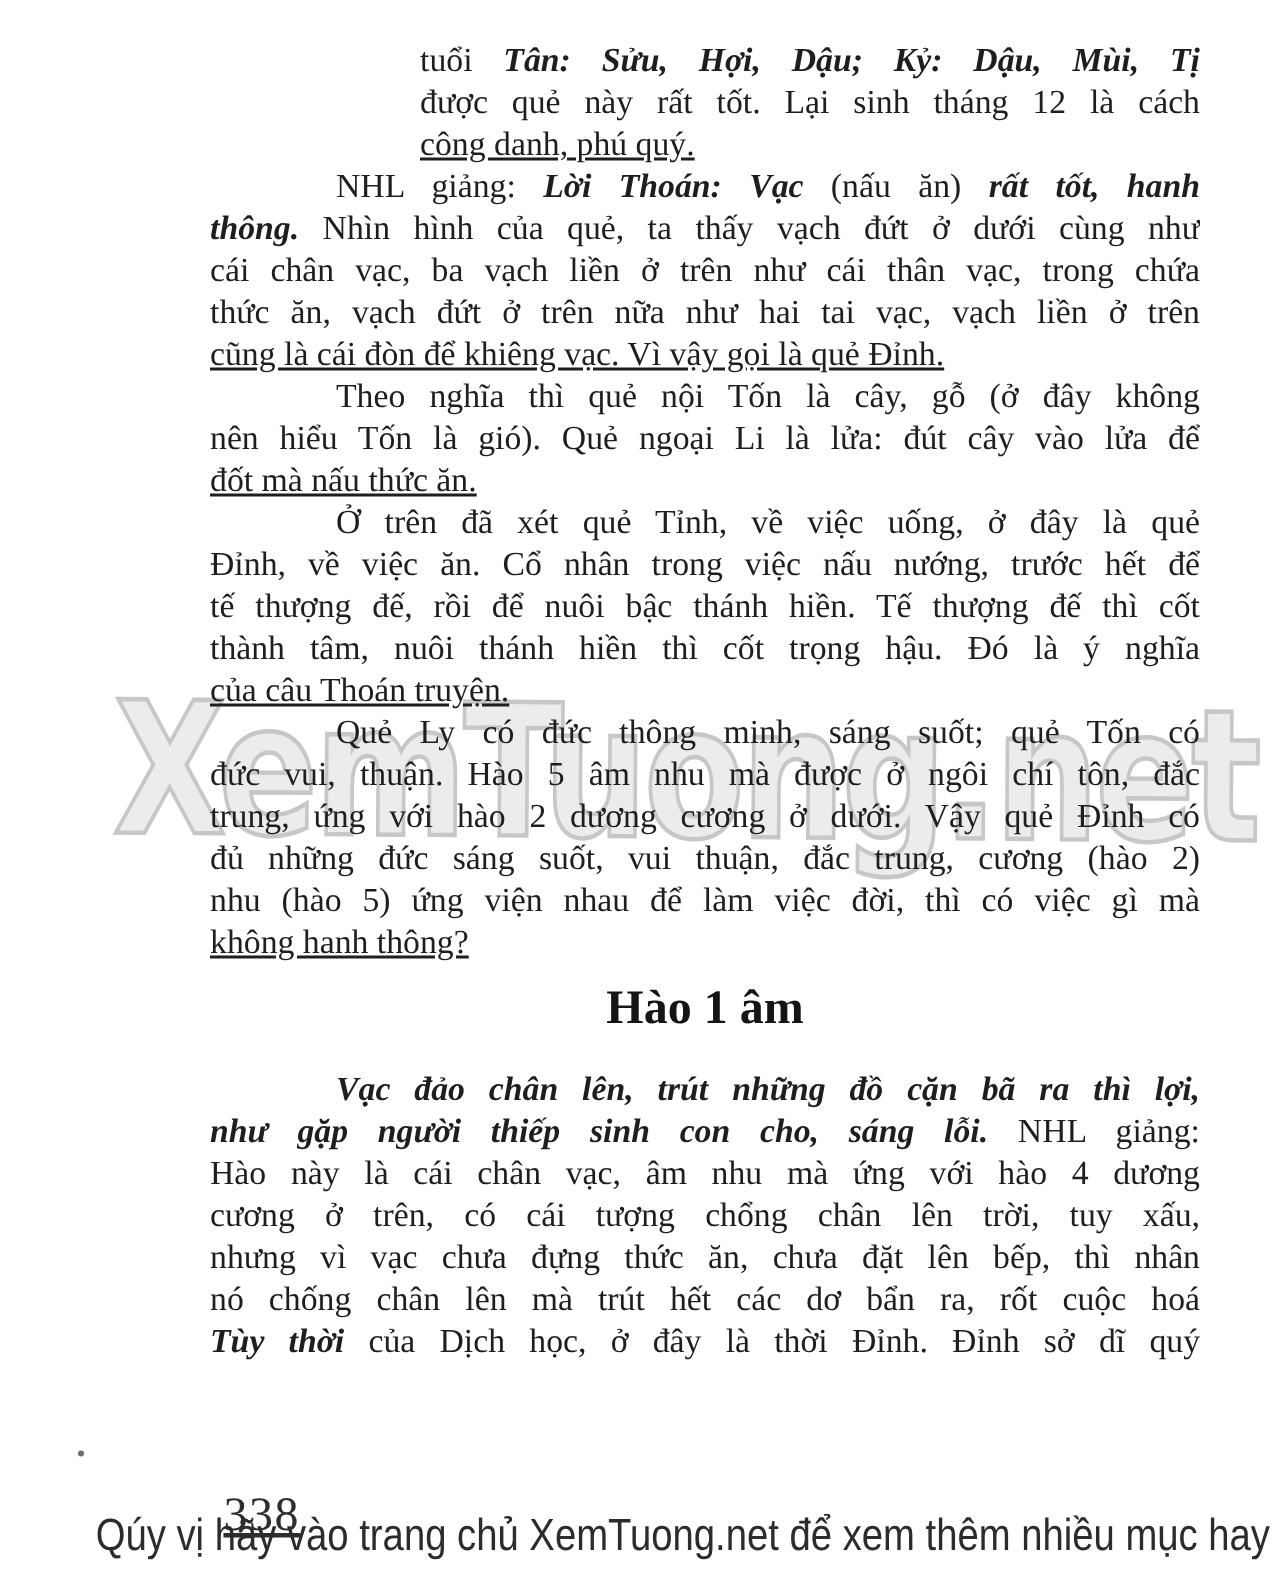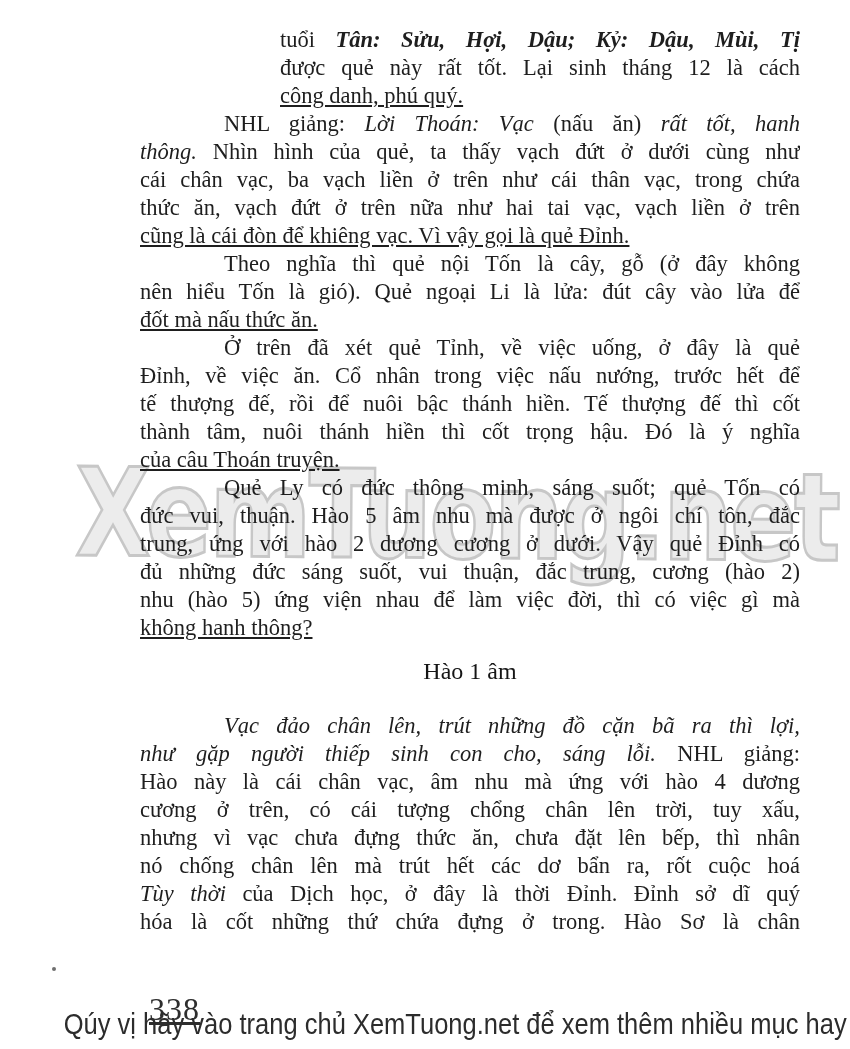--- a/index.html
+++ b/index.html
@@ -25,24 +25,24 @@
   }
   .line{
     height:28px;line-height:28px;
     text-align:justify;text-align-last:justify;
     overflow:hidden;
   }
   .line.end{text-align-last:auto;text-decoration:underline;}
   .line.indent{padding-left:84px;}
   .intro{margin-left:140px;width:520px;}
   .bd{font-weight:bold;font-style:italic;}
-  .it{font-style:italic;}
+  .it{font-style:italic;font-weight:bold;}
   .heading{
     height:30px;line-height:30px;margin:14px 0 26px 0;
-    text-align:center;font-weight:normal;font-size:24px;color:#151515;
+    text-align:center;font-weight:bold;font-size:32px;color:#151515;
   }
 
   .page-number{
     position:absolute;left:149px;top:991px;z-index:1;
     font-size:32px;letter-spacing:1px;color:#2e2e2e;text-decoration:underline;
   }
 
   .footer{
     position:absolute;left:0;top:1005px;width:850px;z-index:3;
     text-align:center;white-space:nowrap;
@@ -99,21 +99,20 @@
       </div>
       <div class="heading">Hào 1 âm</div>
       <div class="para">
         <div class="line indent"><span class="it">Vạc đảo chân lên, trút những đồ cặn bã ra thì lợi,</span></div>
         <div class="line"><span class="it">như gặp người thiếp sinh con cho, sáng lỗi. </span><span>NHL giảng:</span></div>
         <div class="line"><span>Hào này là cái chân vạc, âm nhu mà ứng với hào 4 dương</span></div>
         <div class="line"><span>cương ở trên, có cái tượng chổng chân lên trời, tuy xấu,</span></div>
         <div class="line"><span>nhưng vì vạc chưa đựng thức ăn, chưa đặt lên bếp, thì nhân</span></div>
         <div class="line"><span>nó chống chân lên mà trút hết các dơ bẩn ra, rốt cuộc hoá</span></div>
         <div class="line"><span class="it">Tùy thời</span><span> của Dịch học, ở đây là thời Đỉnh. Đỉnh sở dĩ quý</span></div>
-        <div class="line"><span>hóa là cốt những thứ chứa đựng ở trong. Hào Sơ là chân</span></div>
       </div>
     </div>
 
   <div class="speck"></div>
 
   <div class="page-number">338</div>
 
   <div class="footer"><span>Qúy vị hãy vào trang chủ </span><span class="brand">XemTuong.net</span><span> để xem thêm nhiều mục hay khác</span></div>
 
 </div>

